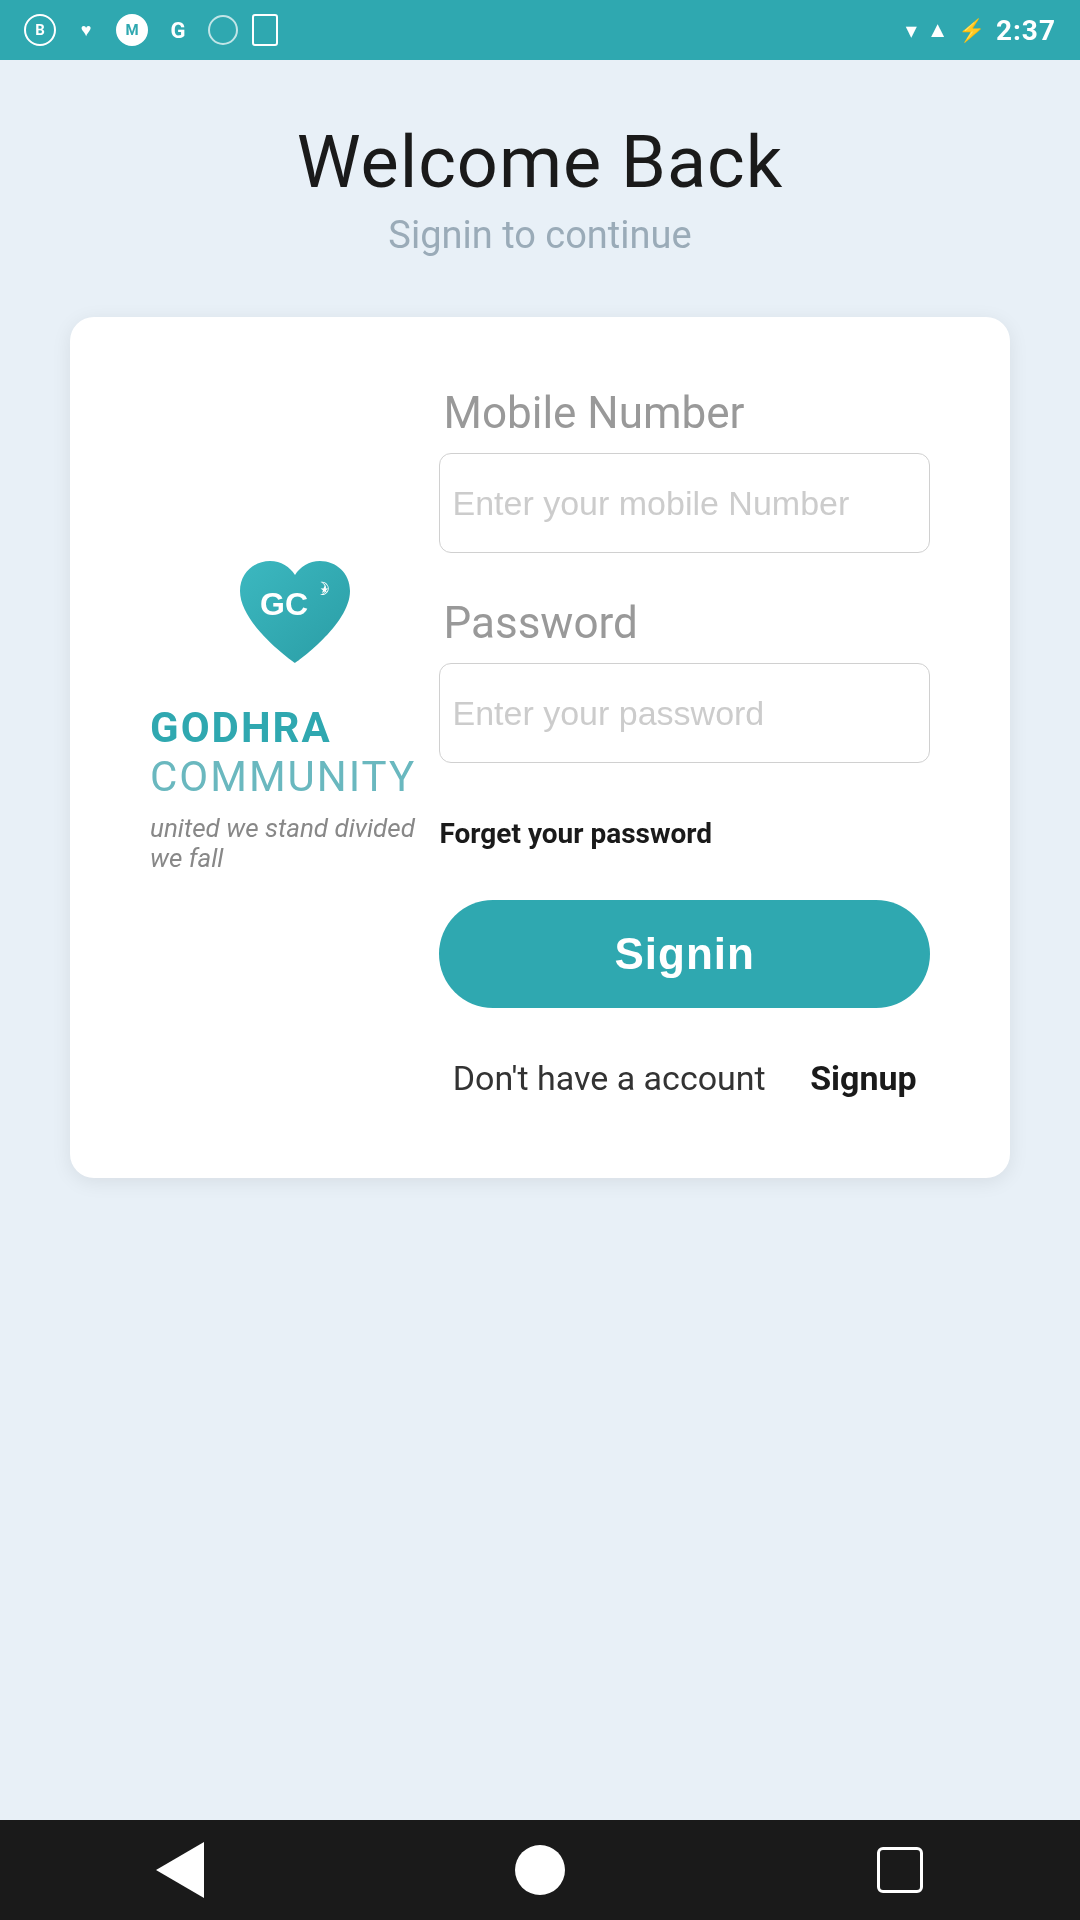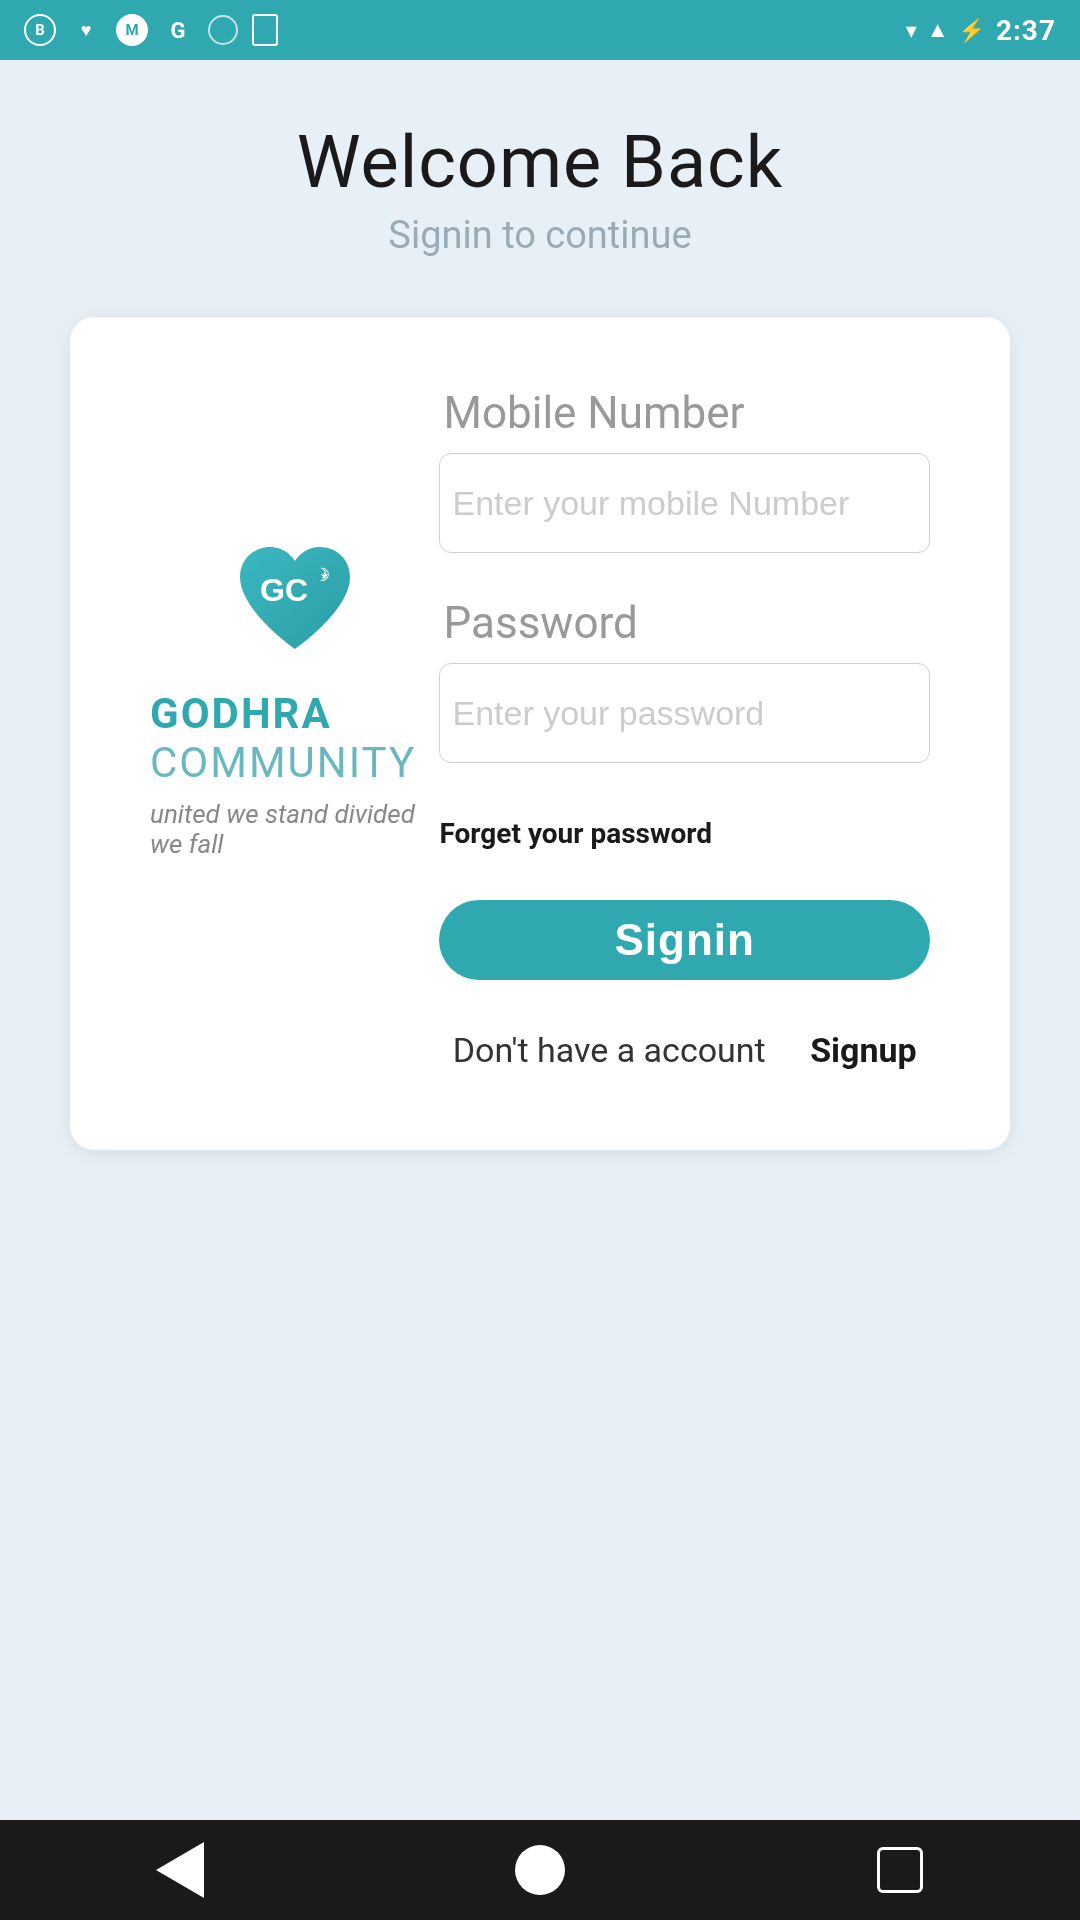--- a/index.html
+++ b/index.html
@@ -170,21 +170,21 @@
       font-size: 28px;
       font-weight: 700;
       color: #1a1a1a;
       margin-bottom: 50px;
       margin-top: 10px;
       cursor: pointer;
     }
 
     .signin-button {
       width: 100%;
-      height: 80px;
+      height: 108px;
       background: #2fa8b0;
       border: none;
       border-radius: 55px;
       font-size: 44px;
       font-weight: 700;
       color: white;
       cursor: pointer;
       letter-spacing: 1px;
       margin-bottom: 50px;
     }

